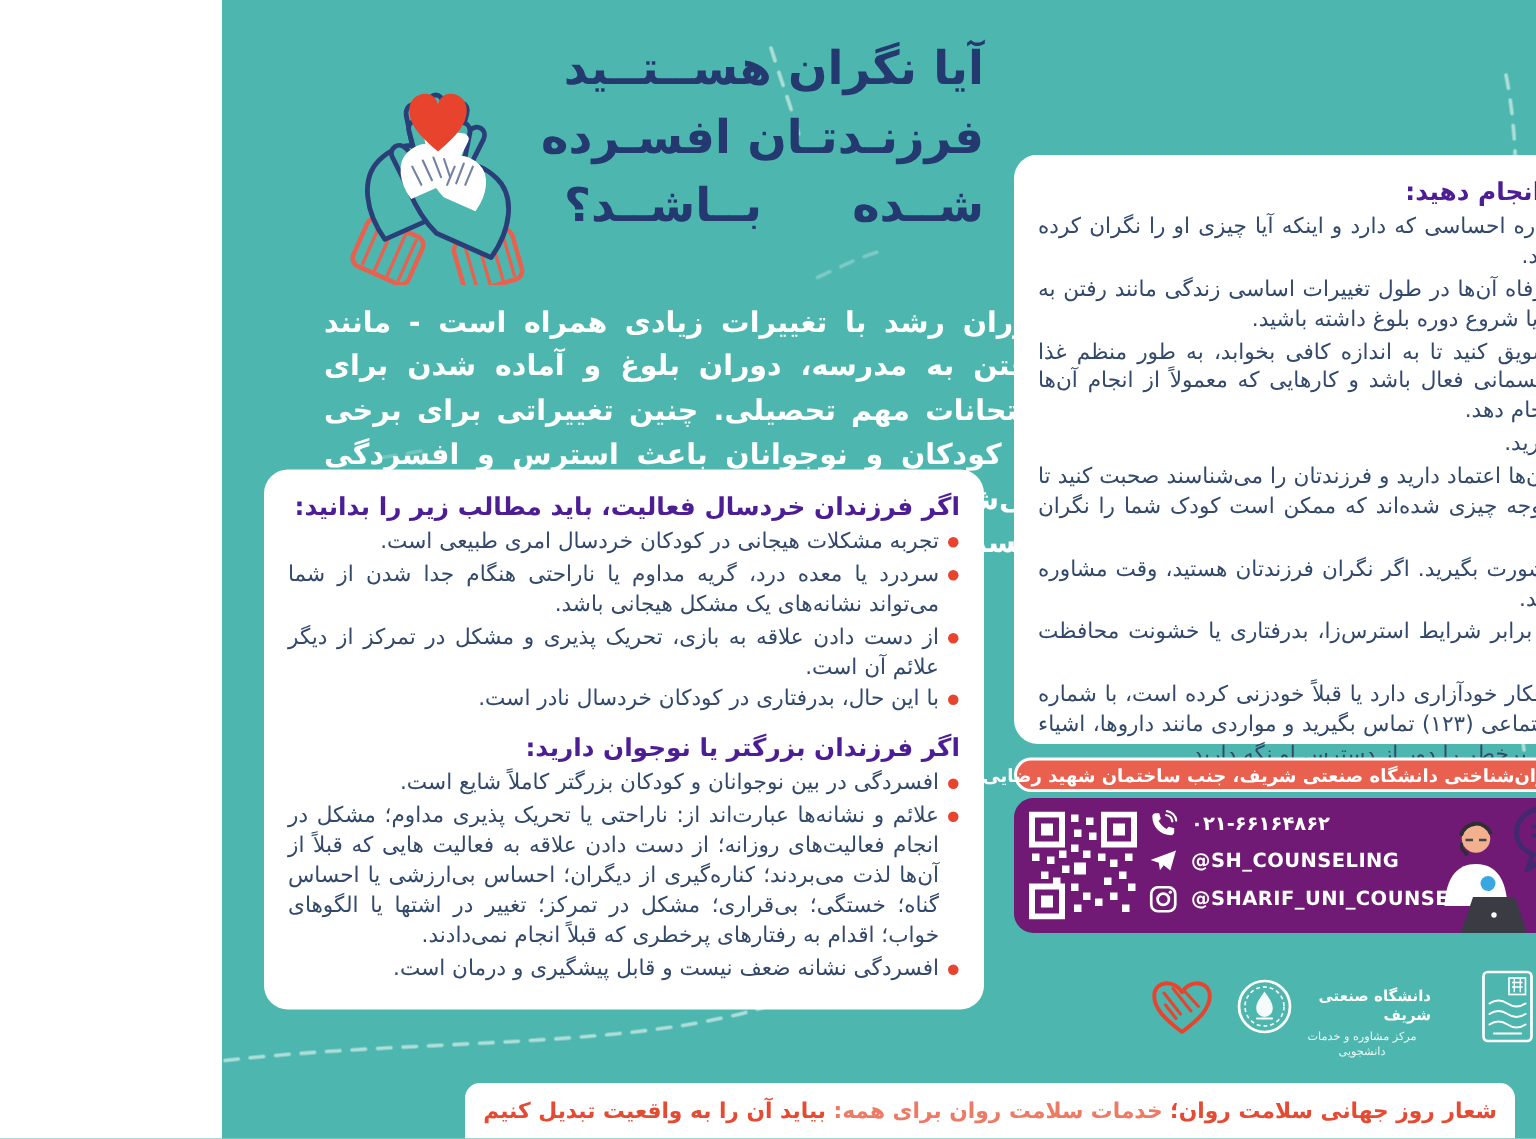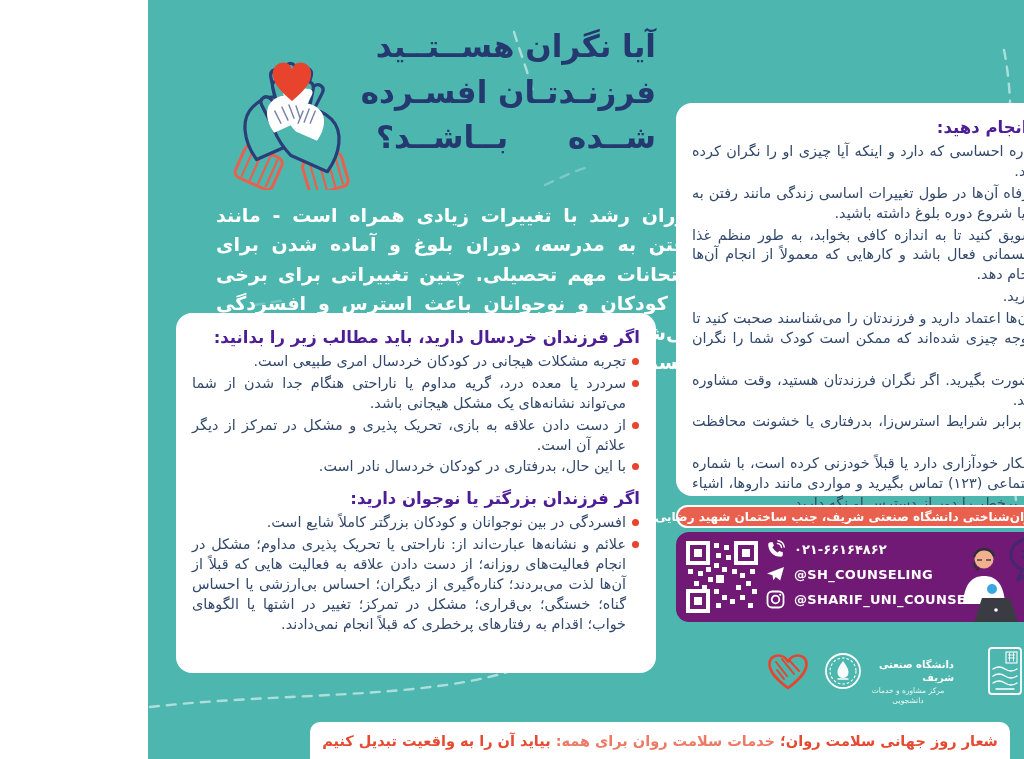--- a/index.html
+++ b/index.html
@@ -128,33 +128,34 @@
 
   <div class="main-title">
     <div class="line">آیا نگران هســتــید</div>
     <div class="line">فرزنـدتـان افسـرده</div>
     <div class="line">شــده بــاشــد؟</div>
   </div>
 
   <p class="intro">دوران رشد با تغییرات زیادی همراه است - مانند رفتن به مدرسه، دوران بلوغ و آماده شدن برای امتحانات مهم تحصیلی. چنین تغییراتی برای برخی از کودکان و نوجوانان باعث استرس و افسردگی می‌شود. اگر فکر می‌کنید فرزند شما ممکن است افسرده باشد، ادامه مطلب را بخوانید...</p>
 
   <div class="card card-left">
-    <h3>اگر فرزندان خردسال دارید، باید مطالب زیر را بدانید:</h3>
+    <h3>اگر فرزندان خردسال فعالیت، باید مطالب زیر را بدانید:</h3>
     <ul>
 
     <li>تجربه مشکلات هیجانی در کودکان خردسال امری طبیعی است.</li>
         <li>سردرد یا معده درد، گریه مداوم یا ناراحتی هنگام جدا شدن از شما می‌تواند نشانه‌های یک مشکل هیجانی باشد.</li>
         <li>از دست دادن علاقه به بازی، تحریک پذیری و مشکل در تمرکز از دیگر علائم آن است.</li>
         <li>با این حال، بدرفتاری در کودکان خردسال نادر است.</li>
       </ul>
     <h3 class="second">اگر فرزندان بزرگتر یا نوجوان دارید:</h3>
     <ul>
 
     <li>افسردگی در بین نوجوانان و کودکان بزرگتر کاملاً شایع است.</li>
         <li>علائم و نشانه‌ها عبارت‌اند از: ناراحتی یا تحریک پذیری مداوم؛ مشکل در انجام فعالیت‌های روزانه؛ از دست دادن علاقه به فعالیت هایی که قبلاً از آن‌ها لذت می‌بردند؛ کناره‌گیری از دیگران؛ احساس بی‌ارزشی یا احساس گناه؛ خستگی؛ بی‌قراری؛ مشکل در تمرکز؛ تغییر در اشتها یا الگوهای خواب؛ اقدام به رفتارهای پرخطری که قبلاً انجام نمی‌دادند.</li>
+        <li>افسردگی نشانه ضعف نیست و قابل پیشگیری و درمان است.</li>
       </ul>
   </div>
 
   <div class="card card-right">
     <h3>آنچه شما باید انجام دهید:</h3>
     <ul>
 
     <li>با فرزند خود درباره احساسی که دارد و اینکه آیا چیزی او را نگران کرده است، صحبت کنید.</li>
         <li>توجه ویژه‌ای به رفاه آن‌ها در طول تغییرات اساسی زندگی مانند رفتن به یک مدرسه جدید یا شروع دوره بلوغ داشته باشید.</li>
         <li>فرزند خود را تشویق کنید تا به اندازه کافی بخوابد، به طور منظم غذا بخورد، از نظر جسمانی فعال باشد و کارهایی که معمولاً از انجام آن‌ها لذت می‌بَرد را انجام دهد.</li>

